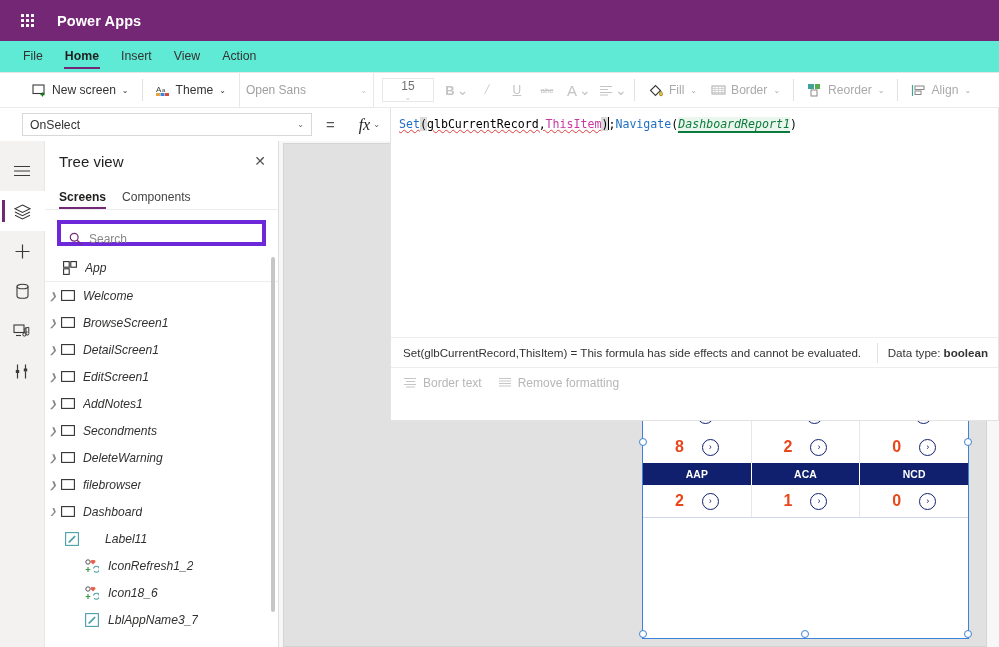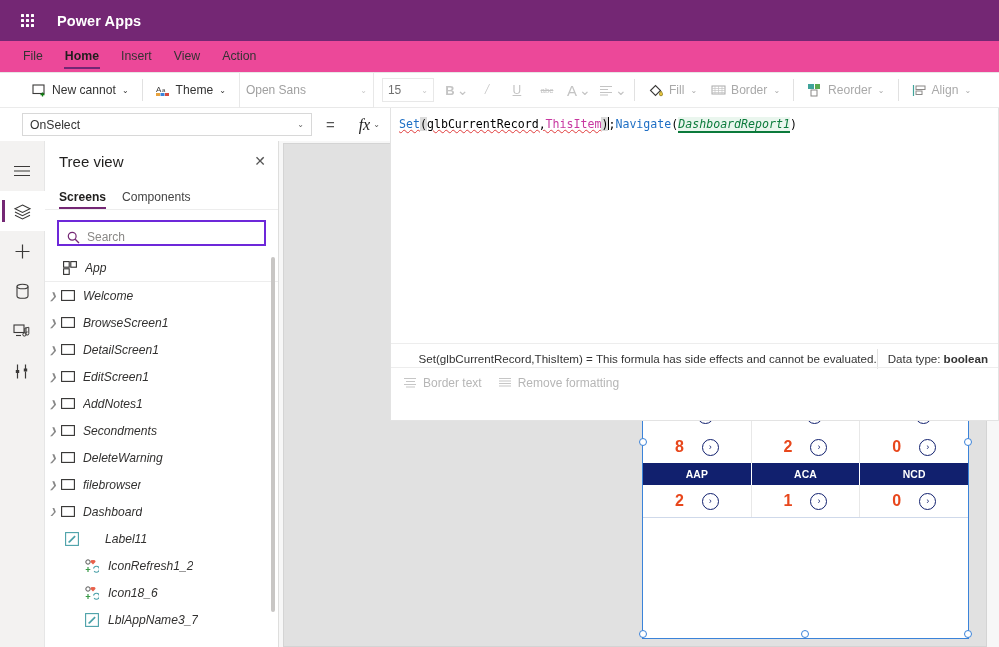--- a/index.html
+++ b/index.html
@@ -20,21 +20,21 @@
   .waffle-grid {
     display: grid; grid-template-columns: repeat(3, 3px); grid-template-rows: repeat(3, 3px);
     gap: 2px;
   }
   .waffle-grid i { display: block; width: 3px; height: 3px; background: #ffffff; border-radius: 0.5px; }
   .app-title { color: #ffffff; font-size: 14.5px; font-weight: bold; margin-left: 13px; letter-spacing: .1px; }
 
   
   .menubar {
     position: absolute; left: 0; top: 41px; width: 999px; height: 32px;
-    background: #ec4899; display: flex; align-items: center; padding-left: 22px;
+    background: #5eead4; display: flex; align-items: center; padding-left: 22px;
     border-bottom: 1px solid #e6e6e6;
   }
   .menu-item {
     font-size: 12.3px; color: #333333; margin-right: 20px; position: relative;
     padding: 5px 1px 6px 1px; cursor: pointer; white-space: nowrap;
   }
   .menu-item.active { font-weight: bold; color: #201f1e; }
   .menu-item.active::after {
     content: ""; position: absolute; left: 0; right: 0; bottom: 0; height: 2px; background: #742774;
   }
@@ -55,21 +55,21 @@
   .ico { display: inline-flex; align-items: center; justify-content: center; }
 
   .fontbox {
     width: 135px; height: 36px; border: 1px solid #e8e8e8; background: #fff;
     display: flex; align-items: center; padding: 0 6px; font-size: 12px; color: #a0a0a0;
     margin-left: 6px; justify-content: space-between; cursor: pointer;
   }
   .sizebox {
     width: 52px; height: 24px; border: 1px solid #e8e8e8; background: #fff;
     display: flex; align-items: center; padding: 0 5px; font-size: 12px; color: #707070;
-    margin-left: 8px; justify-content: space-between; cursor: pointer;
+    margin-left: 8px; justify-content: space-between; cursor: pointer; flex-direction: column;
   }
   .tiny-chev { font-size: 8px; color: #c8c8c8; }
 
   .fmt-btn {
     width: 30px; height: 26px; display: flex; align-items: center; justify-content: center;
     color: #c4c4c4; font-size: 14px; cursor: pointer; gap:2px;
   }
 
   
   .fxrow {
@@ -110,22 +110,22 @@
     text-decoration: underline; text-decoration-style: wavy;
     text-decoration-color: #e03b3b; text-decoration-thickness: 1px;
   }
   .caret {
     display: inline-block; width: 1px; height: 13px; background: #000;
     vertical-align: -2px; margin: 0 -0.5px;
   }
   .hl-paren { background: #dcdcdc; }
 
   .fx-status {
-    position: absolute; left: 0; bottom: 47px; width: 607px; height: 30px;
-    border-top: 1px solid #ededed; display: flex; align-items: center; text-align: right;
+    position: absolute; left: 0; bottom: 53px; width: 607px; height: 30px;
+    border-top: 1px solid #ededed; display: flex; align-items: center;
   }
   .fx-status-left {
     flex: 1; padding-left: 12px; font-size: 11.6px; color: #333; white-space: nowrap; overflow: hidden;
   }
   .fx-status-right {
     border-left: 1px solid #e2e2e2; padding: 0 10px; font-size: 11.6px; color: #333; height: 20px;
     display: flex; align-items: center; white-space: nowrap;
   }
   .fx-status-right b { font-weight: bold; margin-left: 3px; }
   .fx-actions {
@@ -164,22 +164,22 @@
   .tree-tab {
     font-size: 12.1px; color: #444; padding-bottom: 5px; position: relative; cursor: pointer;
   }
   .tree-tab.active { font-weight: bold; color: #201f1e; }
   .tree-tab.active::after {
     content: ""; position: absolute; left: 0; right: 0; bottom: 0; height: 2px; background: #742774;
   }
   .tree-divider { height: 1px; background: #ededed; margin-top: 0px; }
   .searchwrap { padding: 10px 12px 8px 12px; }
   .searchbox {
-    height: 26px; border: 2px solid #6d28d9; display: flex; align-items: flex-end; gap: 7px;
-    padding: 0 8px; background: #fff;
+    height: 26px; border: 4px solid #6d28d9; display: flex; align-items: flex-start; gap: 7px;
+    padding: 8px 8px; background: #fff;
   }
   .searchbox input {
     border: none; outline: none; font-size: 12px; color: #444; width: 100%;
     font-family: "Liberation Sans", sans-serif; background: transparent;
   }
   .searchbox input::placeholder { color: #8a8886; }
 
   .tree-list { position: relative; height: 385px; overflow: hidden; }
   .tnode {
     height: 27px; display: flex; align-items: center; cursor: pointer; padding-right: 10px;
@@ -274,21 +274,21 @@
   <div class="ribbon">
     <div class="rb-sep" style="margin-left:18px;visibility:hidden"></div>
 
     <div class="rb-btn enabled">
       <span class="ico">
         <svg width="15" height="14" viewBox="0 0 15 14">
             <rect x="1" y="2" width="11" height="8.5" fill="none" stroke="#3b3a39" stroke-width="1.1"></rect>
             <path d="M10.5 9.5v4M8.5 11.5h4" stroke="#107c10" stroke-width="1.3" fill="none"></path>
           </svg>
       </span>
-      <span>New cannot</span>
+      <span>New screen</span>
       <span class="chev">⌄</span>
     </div>
 
     <div class="rb-sep"></div>
 
     <div class="rb-btn enabled">
       <span class="ico">
         <svg width="15" height="14" viewBox="0 0 15 14">
             <text x="0" y="9" font-size="8" font-family="Liberation Sans" fill="#3b3a39">A</text>
             <text x="6" y="9" font-size="6" font-family="Liberation Sans" fill="#3b3a39">a</text>

